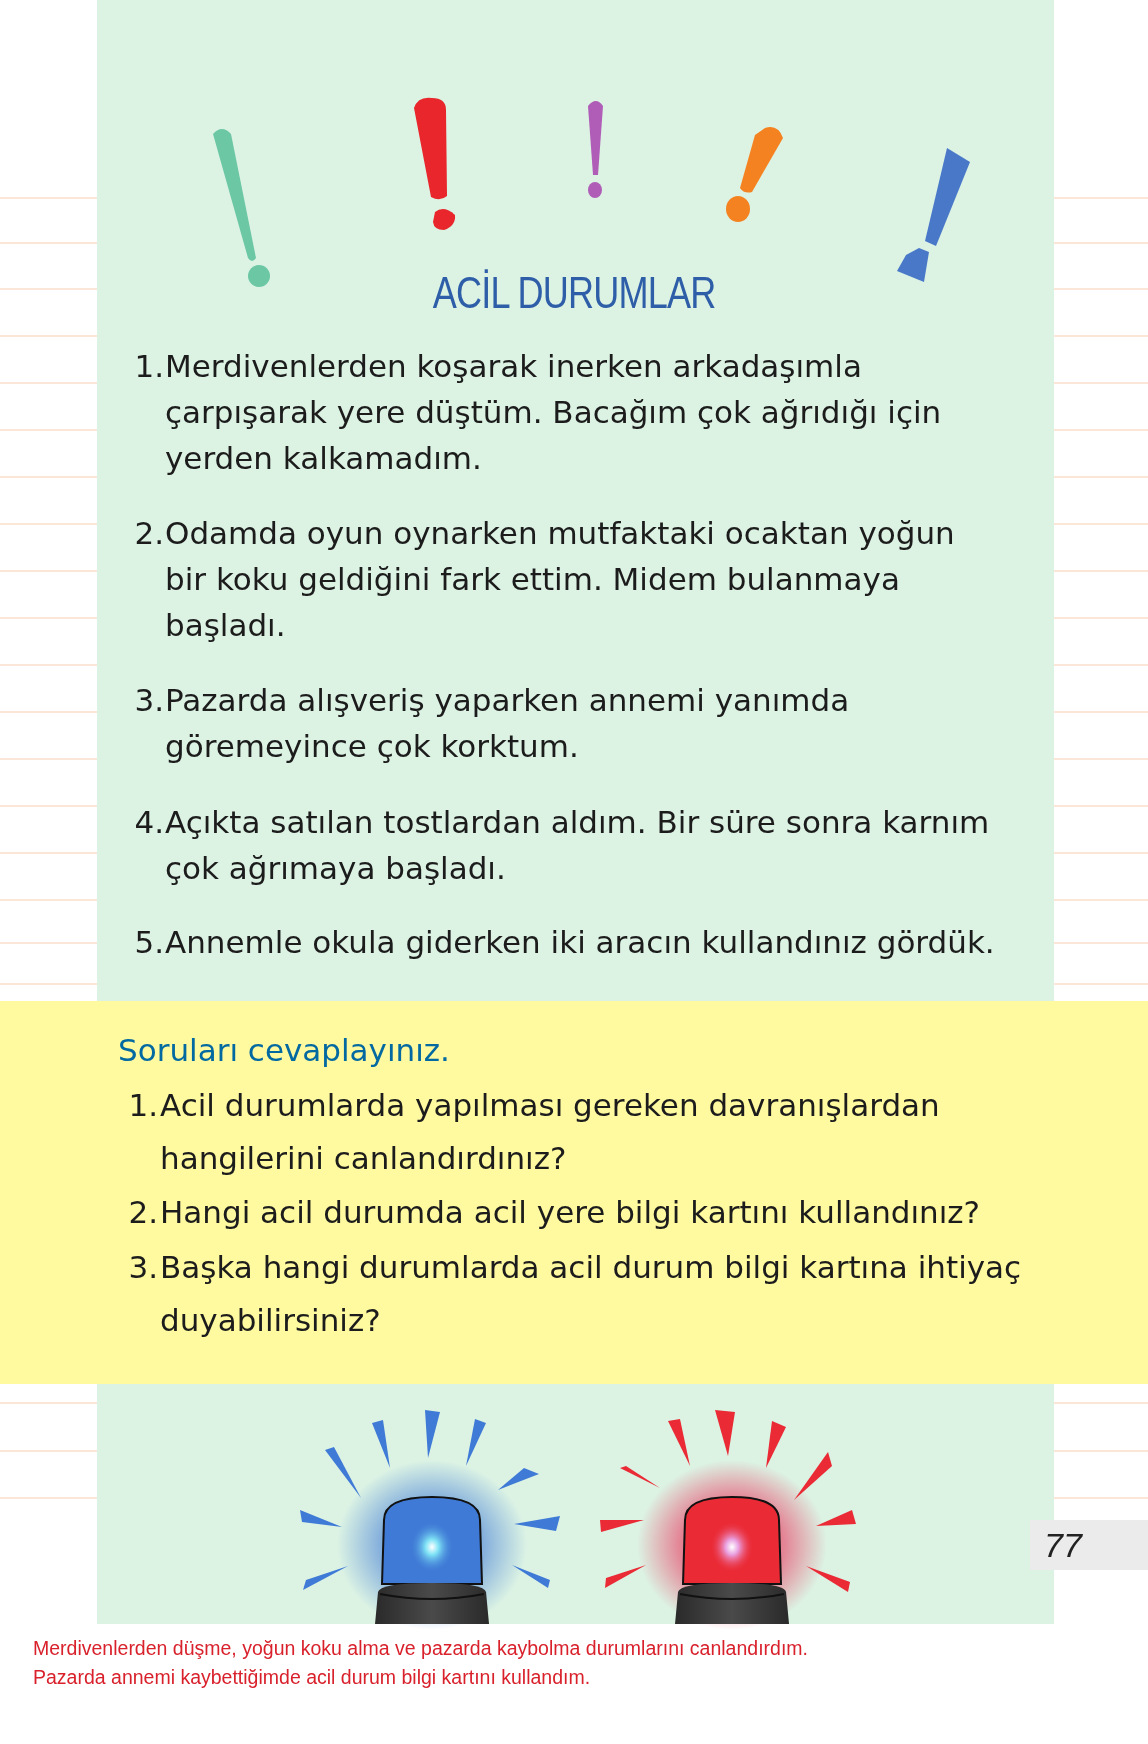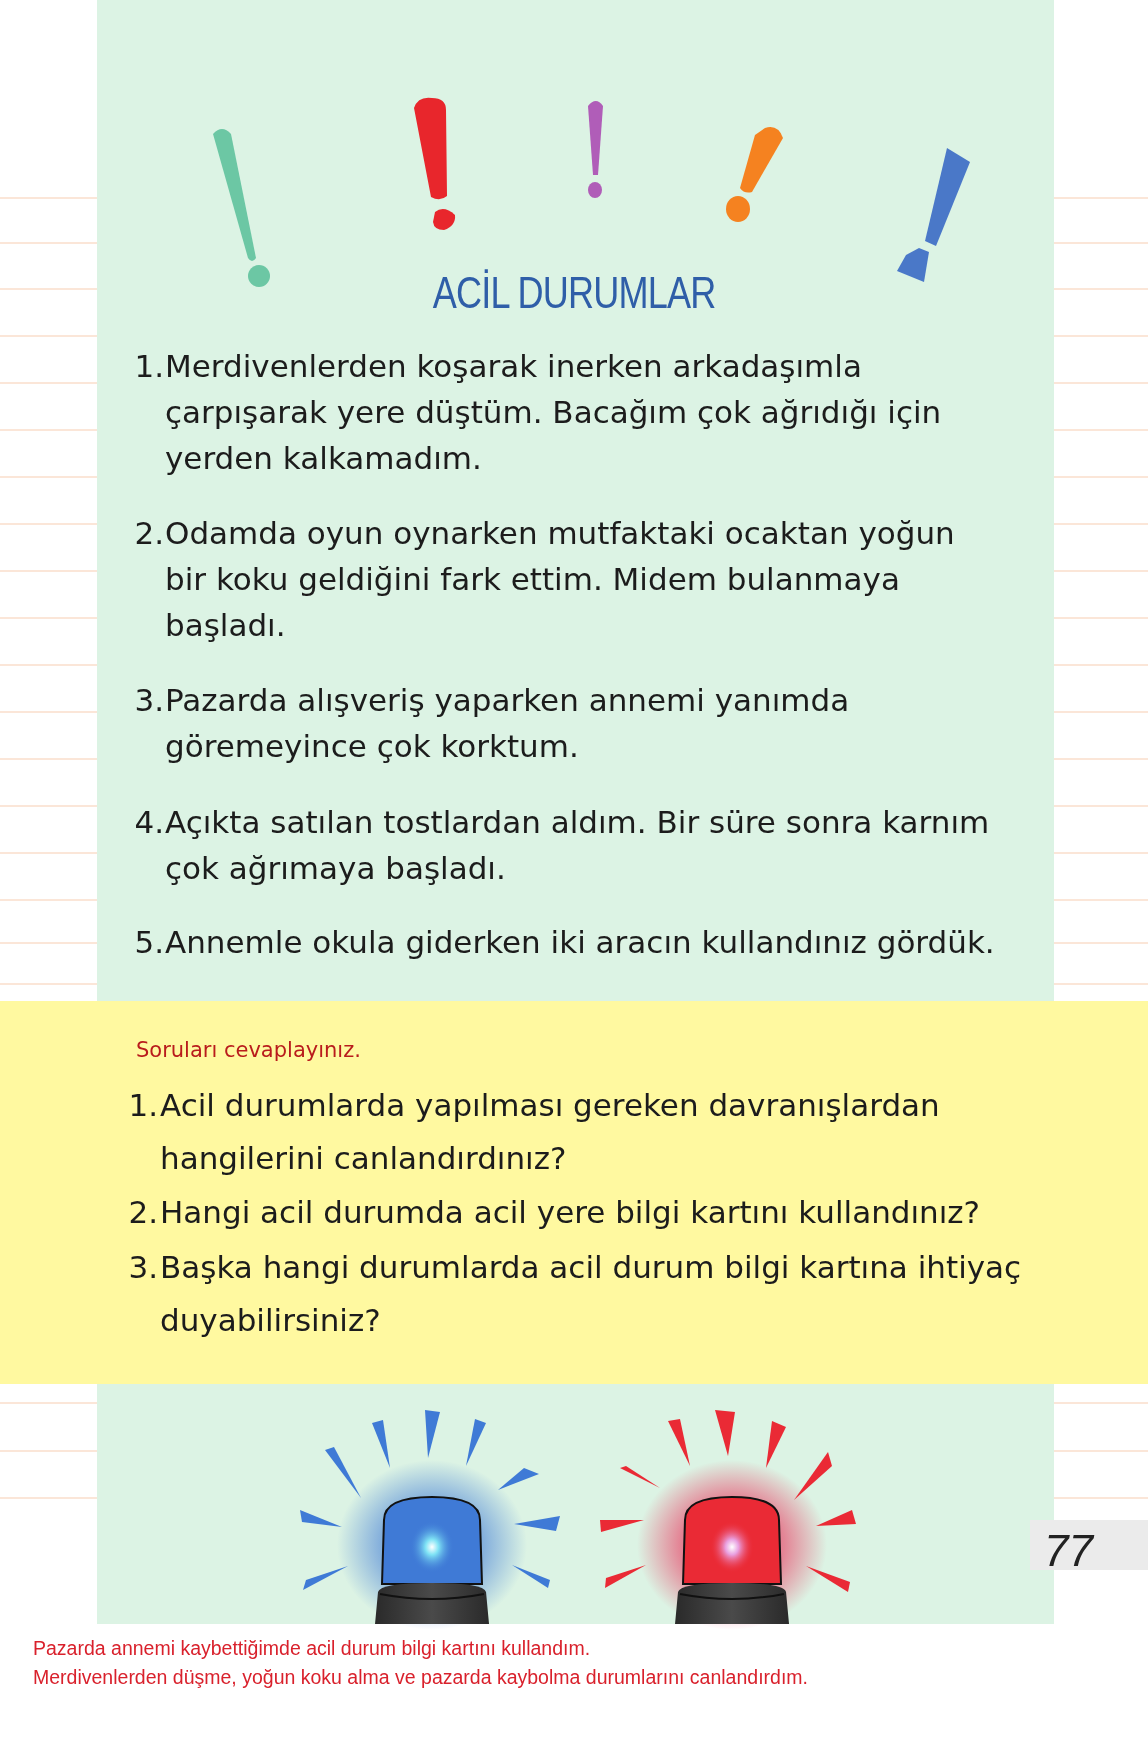--- a/index.html
+++ b/index.html
@@ -11,24 +11,24 @@
   .title { position:absolute; left:0; width:1148px; top:268px; text-align:center;
            font-family:"Liberation Sans", sans-serif; font-size:44px; color:#2f5ea8;
            letter-spacing:-1px; transform:scaleX(0.82); transform-origin:575px 0; }
   .item { position:absolute; left:118px; width:940px; font-family:"DejaVu Sans", sans-serif;
           font-size:31px; color:#1c1c1c; line-height:46px; }
   .item .num { position:absolute; left:0; top:0; width:46px; text-align:right; }
   .item .txt { position:absolute; left:47px; top:0; width:890px; white-space:pre-line; }
   .q { position:absolute; left:118px; width:960px; font-size:31px; color:#1c1c1c; line-height:53px; }
   .q .num { position:absolute; left:0; top:0; width:40px; text-align:right; }
   .q .txt { position:absolute; left:42px; top:0; width:920px; white-space:pre-line; }
-  .instr { position:absolute; left:136px; top:1024px; font-size:21px; color:#b91c1c; line-height:53px; }
+  .instr { position:absolute; left:118px; top:1024px; font-size:31px; color:#0369a1; line-height:53px; }
   .pagebox { position:absolute; left:1030px; top:1520px; width:118px; height:50px; background:#ebebeb; }
   .pagenum { position:absolute; left:14px; top:6px; font-family:"Liberation Sans", sans-serif;
-             font-size:44px; color:#222; font-style:italic; }
+             font-size:34px; color:#222; font-style:italic; }
   .answers { position:absolute; left:33px; top:1634px; font-family:"Liberation Sans", sans-serif;
              font-size:19.5px; color:#d9212c; line-height:29px; }
   .answers div { white-space:nowrap; }
   svg.deco { position:absolute; left:0; top:0; }
 </style>
 </head>
 <body>
 
 <div>
   <div class="rule" style="top:197px"></div>
@@ -192,15 +192,15 @@
     <path d="M675,1624 L678,1592 Q680,1583 732,1583 Q784,1583 786,1592 L789,1624 Z" fill="url(#baseGrad)"></path>
     <path d="M680,1594 Q732,1604 784,1594" stroke="#111" stroke-width="2" fill="none"></path>
   </g>
 </svg>
 
 <div class="pagebox">
   <span class="pagenum">77</span>
 </div>
 
 <div class="answers">
+  <div>Merdivenlerden düşme, yoğun koku alma ve pazarda kaybolma durumlarını canlandırdım.</div>
   <div>Pazarda annemi kaybettiğimde acil durum bilgi kartını kullandım.</div>
-  <div>Merdivenlerden düşme, yoğun koku alma ve pazarda kaybolma durumlarını canlandırdım.</div>
 </div>
 
 </body></html>

